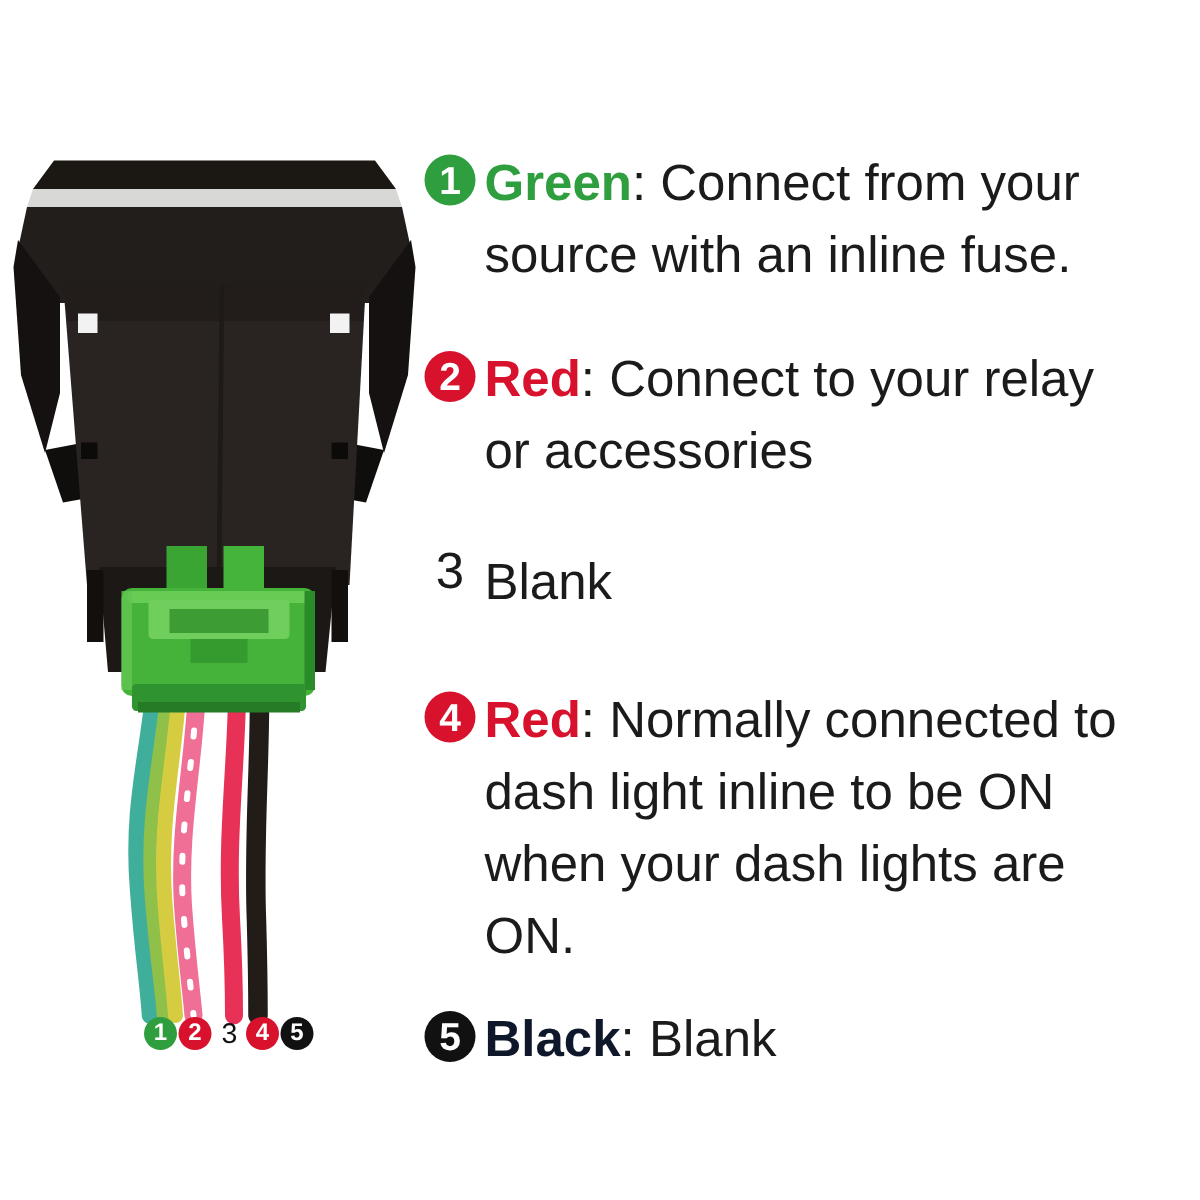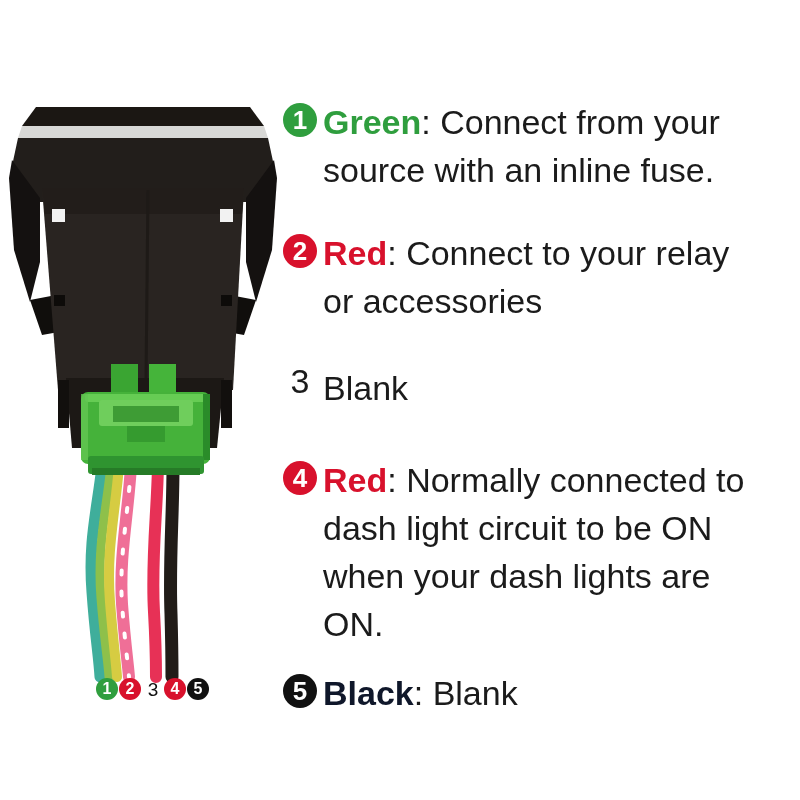--- a/index.html
+++ b/index.html
@@ -117,21 +117,21 @@
   </div>
 
   <div class="legend-item li-2">
     <span class="badge plain">3</span>
     <div class="text"><span class="label" style="color: rgb(27, 27, 27);"></span><span class="sep"></span><span class="desc">Blank</span></div>
   </div>
 
   <div class="legend-item li-3">
     <span class="badge" style="background: rgb(216, 17, 44);">4</span>
     <div class="text"><span class="label" style="color: rgb(216, 17, 44);">Red</span><span class="sep">: </span><span class="desc">Normally connected to
-dash light circuit to be ON
+dash light inline to be ON
 when your dash lights are
 ON.</span></div>
   </div>
 
   <div class="legend-item li-4">
     <span class="badge" style="background: rgb(17, 17, 17);">5</span>
     <div class="text"><span class="label" style="color: #0f172a;">Black</span><span class="sep">: </span><span class="desc">Blank</span></div>
   </div>
 
 </body></html>

